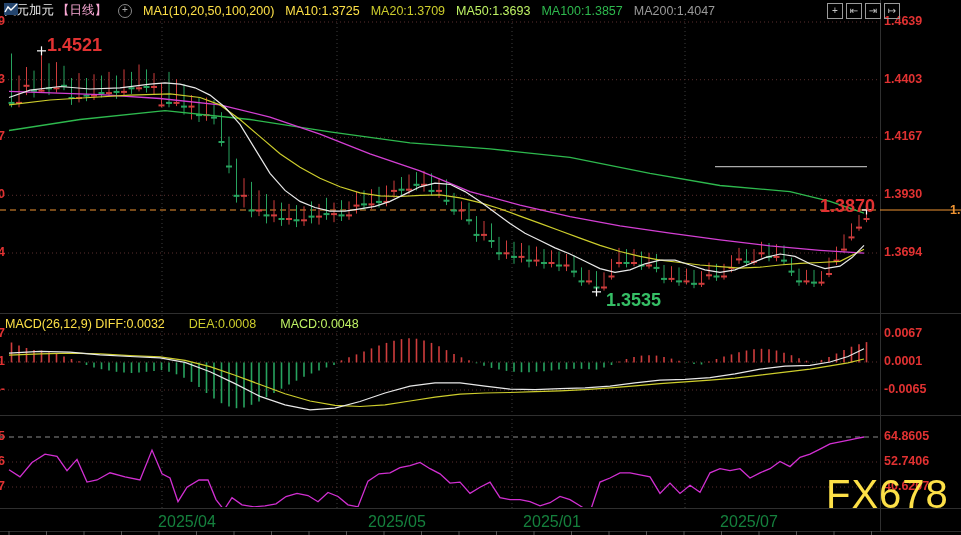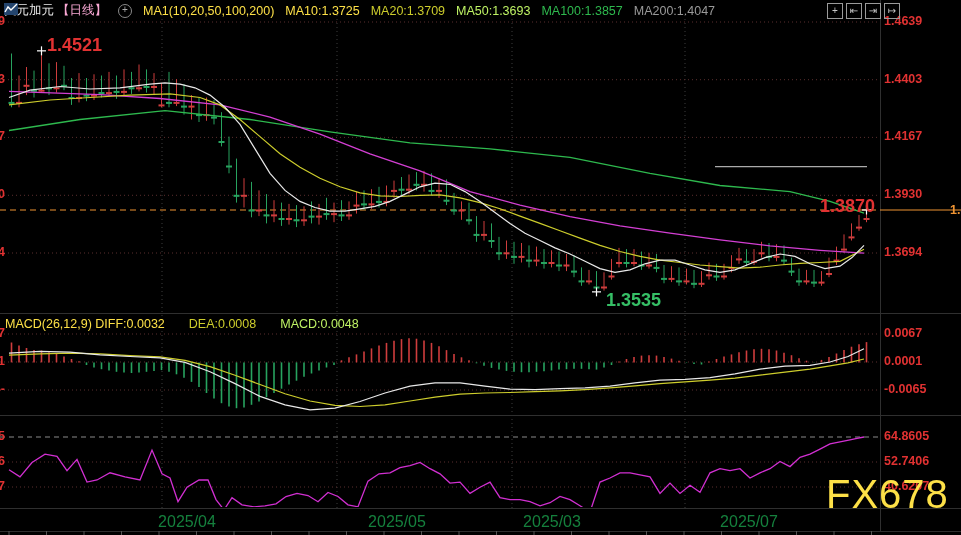--- a/index.html
+++ b/index.html
@@ -513,16 +513,16 @@
       <div class="ylab" style="left: 884px; top: 382px;">-0.0065</div>
       <div class="lsliver" style="top: 382px;">-0.0065</div>
       <div class="ylab" style="left: 884px; top: 429px;">64.8605</div>
       <div class="lsliver" style="top: 429px;">64.8605</div>
       <div class="ylab" style="left: 884px; top: 454px;">52.7406</div>
       <div class="lsliver" style="top: 454px;">52.7406</div>
       <div class="ylab" style="left: 884px; top: 479px;">40.6207</div>
       <div class="lsliver" style="top: 479px;">40.6207</div>
       <div class="xlab" style="left: 187px;">2025/04</div>
       <div class="xlab" style="left: 353px; margin-left: 44px;">2025/05</div>
-      <div class="xlab" style="left: 552px;">2025/03</div>
+      <div class="xlab" style="left: 552px;">2025/01</div>
       <div class="xlab" style="left: 749px;">2025/07</div>
     </div>
 </div>
 
 </body></html>

